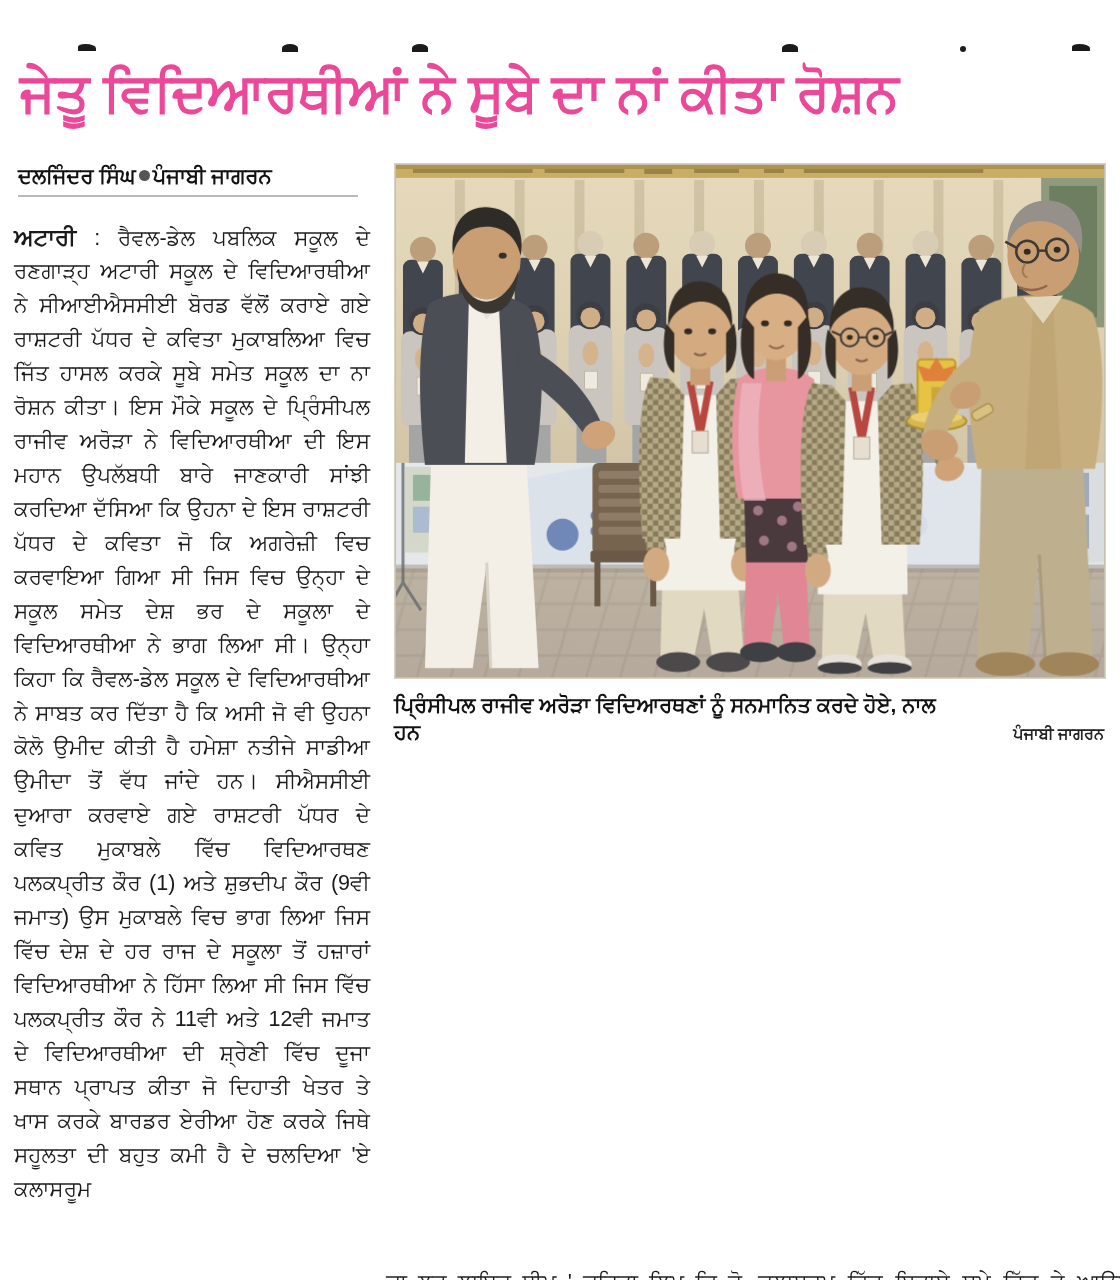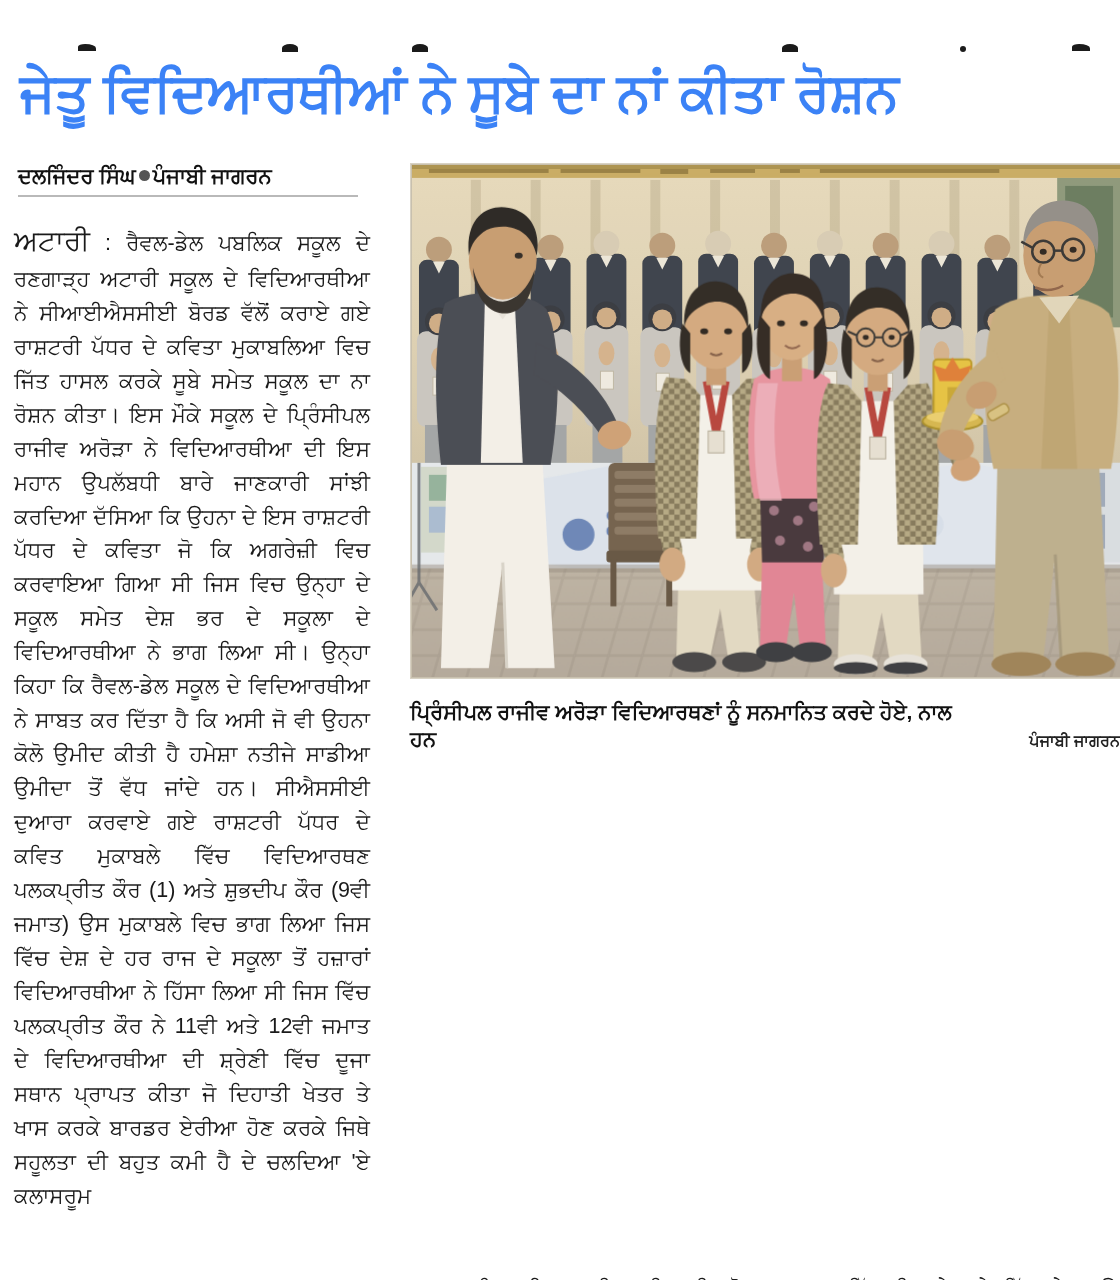--- a/index.html
+++ b/index.html
@@ -23,31 +23,31 @@
     position: relative;
     padding: 0 14px;
   }
 
   
   .headline {
     font-size: 54px;
     font-weight: bold;
     letter-spacing: -0.5px;
     line-height: 1.12;
-    color: #3b82f6;
+    color: #ec4899;
     padding: 26px 0 4px 6px;
     white-space: nowrap;
     font-family: "Liberation Sans", "DejaVu Sans", sans-serif;
   }
 
   
   .upper {
     display: flex;
     align-items: flex-start;
-    gap: 16px;
+    gap: 0;
     margin-top: 14px;
   }
 
   .col-left {
     width: 372px;
     flex: 0 0 372px;
     padding-right: 16px;
   }
 
   .byline {
@@ -76,41 +76,41 @@
 
   .body-text {
     font-size: 21.5px;
     line-height: 1.58;
     text-align: justify;
     text-justify: inter-word;
     color: #1a1a1a;
     word-spacing: 0.5px;
   }
   .body-text .dateline {
-    font-weight: normal;
-    font-size: 28px;
+    font-weight: bold;
+    font-size: 23px;
   }
 
   
   .col-photo {
     flex: 1 1 auto;
     padding-left: 8px;
   }
   .photo-frame {
     width: 712px;
     height: 516px;
     position: relative;
     overflow: hidden;
     background: #cfc8b8;
     border: 1px solid #d8d2c4;
   }
   .photo-frame svg { display: block; width: 100%; height: 100%; }
 
   .caption {
-    margin-top: 19px;
+    margin-top: 12px;
     font-size: 21px;
     font-weight: bold;
     line-height: 1.3;
     color: #111;
     position: relative;
     width: 712px;
   }
   .caption-lines { padding-right: 150px; }
   .credit {
     position: absolute;

